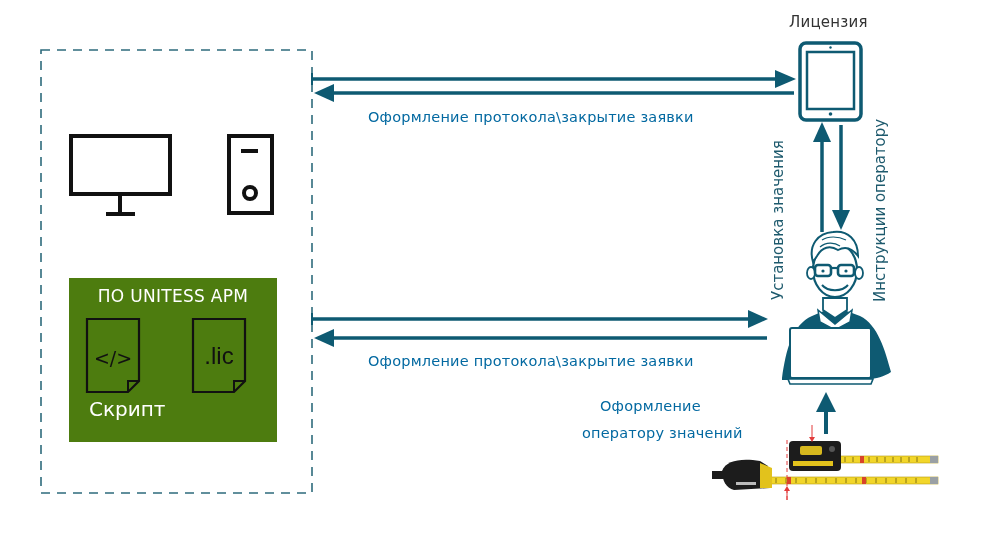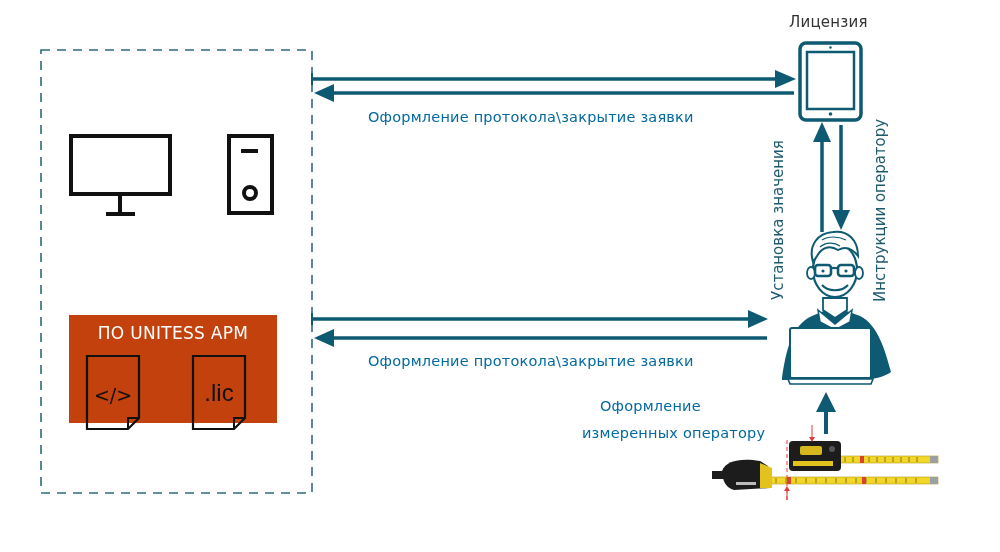--- a/index.html
+++ b/index.html
@@ -1,19 +1,19 @@
 <!DOCTYPE html>
 <html><head>
 <meta charset="utf-8">
 <style>
   html, body { margin: 0; padding: 0; background: #ffffff; }
   body { width: 1000px; height: 552px; position: relative; overflow: hidden; font-family: "DejaVu Sans", sans-serif; }
   .label { position: absolute; font-size: 14.5px; color: #0369a1; white-space: nowrap; letter-spacing: 0.2px; }
   .vlabel { position: absolute; font-size: 15px; color: #1e5a6d; white-space: nowrap; transform-origin: left top; transform: rotate(-90deg); }
-  #software-box { position: absolute; left: 69px; top: 278px; width: 208px; height: 108px; background: #c2410c; margin-top: 37px; }
+  #software-box { position: absolute; left: 69px; top: 278px; width: 208px; height: 164px; background: #4d7c0f; }
   #software-title { position: absolute; left: 0; top: 8px; width: 100%; text-align: center; color: #ffffff; font-size: 17px; letter-spacing: 0.3px; }
   .file-caption { position: absolute; top: 119px; color: #ffffff; font-size: 20px; white-space: nowrap; }
   svg { position: absolute; left: 0; top: 0; }
 </style>
 </head>
 <body>
 
 <svg width="1000" height="552" viewBox="0 0 1000 552">
   <defs>
     <marker id="ah" markerWidth="10" markerHeight="10" refX="8" refY="5" orient="auto" markerUnits="userSpaceOnUse">
@@ -169,27 +169,27 @@
       <path d="M18,41 L70,41 L70,103 L59,114 L18,114 z" fill="none" stroke="#111" stroke-width="2.2"></path>
       <path d="M59,114 L59,103 L70,103" fill="none" stroke="#111" stroke-width="2"></path>
       <text x="44" y="87" text-anchor="middle" font-family="DejaVu Sans, sans-serif" font-size="19" fill="#111">&lt;/&gt;</text>
     </g>
     <g>
       <path d="M124,41 L176,41 L176,103 L165,114 L124,114 z" fill="none" stroke="#111" stroke-width="2.2"></path>
       <path d="M165,114 L165,103 L176,103" fill="none" stroke="#111" stroke-width="2"></path>
       <text x="150" y="86" text-anchor="middle" font-family="Liberation Sans, sans-serif" font-size="24" fill="#111">.lic</text>
     </g>
   </svg>
-  <div class="file-caption" style="left:8px;font-family:Liberation Serif, serif;">Скрипт</div>
+  <div class="file-caption" style="left:20px;">Скрипт</div>
 </div>
 
 <div class="label" style="left:789px; top:13px; font-size:15px; color:#333;">Лицензия</div>
 
 <div class="label" style="left:368px; top:109px;">Оформление протокола\закрытие заявки</div>
 
 <div class="label" style="left:368px; top:353px;">Оформление протокола\закрытие заявки</div>
 
 <div class="vlabel" style="left:769px; top:300px;">Установка значения</div>
 
 <div class="vlabel" style="left:871px; top:302px;">Инструкции оператору</div>
 
 <div class="label" style="left:600px; top:398px;">Оформление</div>
-<div class="label" style="left:582px; top:425px;">измеренных оператору</div>
+<div class="label" style="left:582px; top:425px;">оператору значений</div>
 
 </body></html>

